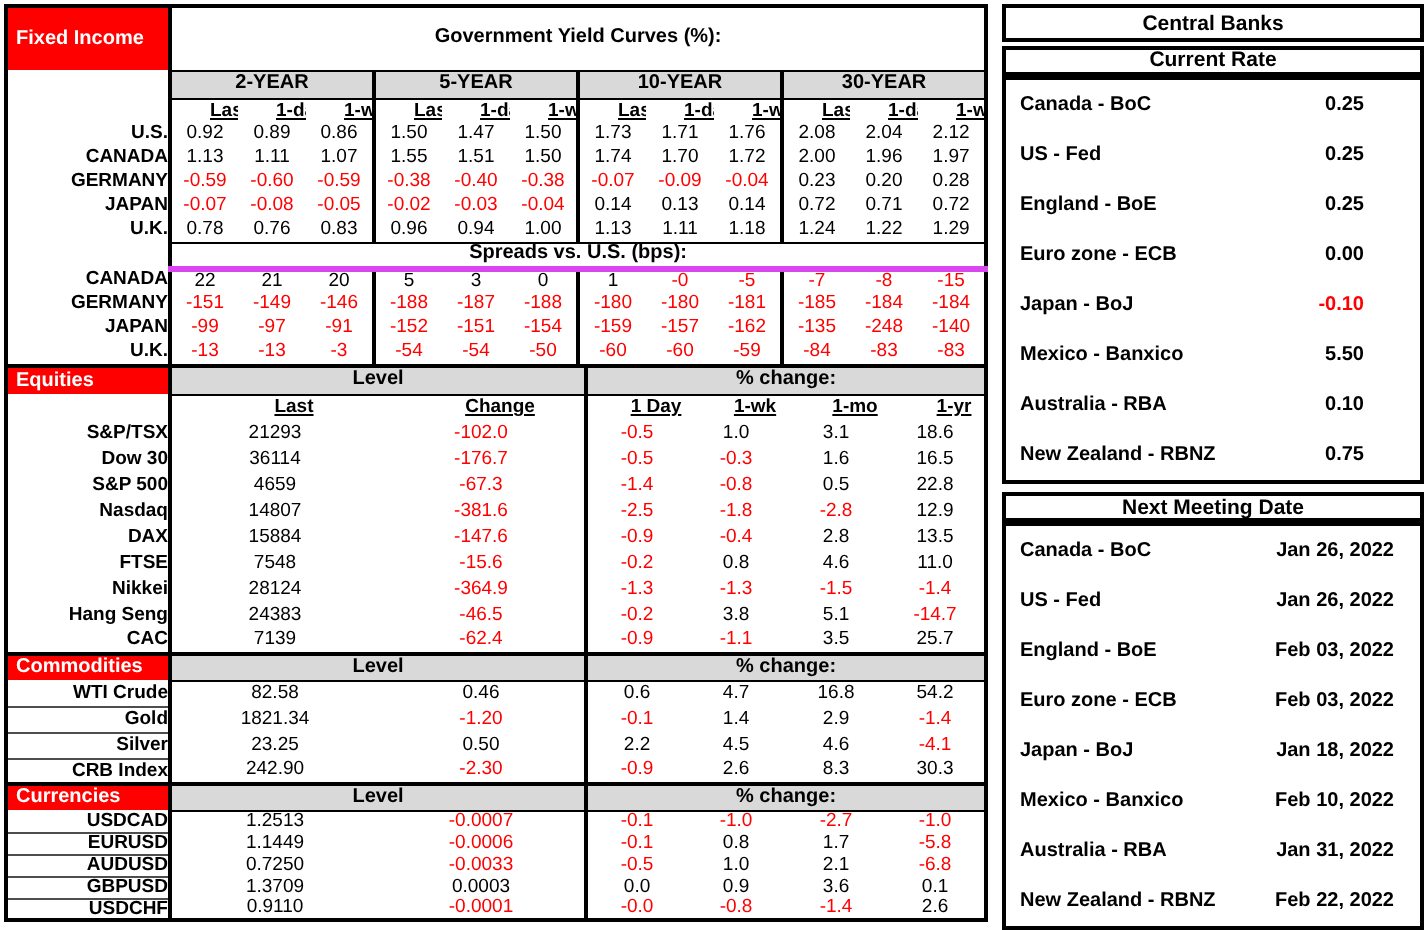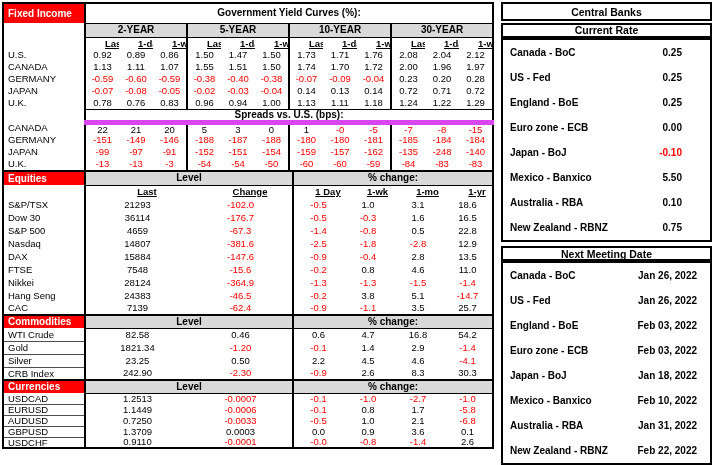--- a/index.html
+++ b/index.html
@@ -5,32 +5,32 @@
   * { margin:0; padding:0; box-sizing:border-box; }
   html,body { width:712px; height:465px; }
   body { font-family:"Liberation Sans", sans-serif; background:#fff; color:#000; }
   .root { display:flex; width:712px; height:465px; background:#fff; padding:2px 0 0 2px; }
   .lcol { width:492px; flex:none; }
   table { border-collapse:collapse; table-layout:fixed; width:490px; }
   table.ta { border:2px solid #000; border-bottom:none; }
   table.tb { border:2px solid #000; border-top:none; }
   td { padding:0; white-space:nowrap; overflow:hidden; text-align:center; vertical-align:middle;
       font-size:9.5px; line-height:1; color:#000; }
-  tr.h15 td{height:20px} tr.h14 td{height:14px} tr.h13 td{height:13px}
+  tr.h15 td{height:32px} tr.h14 td{height:14px} tr.h13 td{height:13px}
   tr.h12 td{height:12px} tr.h11 td{height:11px}
   .red { background:#FF0000; color:#fff; font-weight:bold; text-align:left; padding-left:4px; font-size:10px; }
   .gray { background:#D9D9D9; font-weight:bold; font-size:10px; border:1px solid #000; }
   .title { font-weight:bold; font-size:10px; }
   .gl { border-left:2px solid #000; }
   .pl { border-left:2px solid #000; }
-  .lbl { font-weight:normal; text-align:left; padding-left:4px; }
+  .lbl { font-weight:bold; text-align:right; padding-left:4px; }
   .colh { font-weight:bold; text-decoration:underline;padding-left:19px; }
   .neg { color:#FF0000; }
   .secrow td { border-top:2px solid #000; }
-  .sprd { border-top:1px solid #000; border-bottom:5px solid #d946ef; }
+  .sprd { border-top:1px solid #000; border-bottom:3px solid #d946ef; }
   .ulc { border-bottom:1px solid #4d4d4d; }
   
   .rcol { margin-left:7px; width:211px; flex:none; display:flex; flex-direction:column; }
   .rbox { border:2px solid #000; background:#fff; }
   .rhead { height:24px; display:flex; align-items:center; justify-content:center;
            font-weight:bold; font-size:10.5px; }
   .rgap { height:2px; } .rgap2 { height:6px; }
   .rlist { flex:none; }
   .rrow { display:flex; align-items:center; justify-content:space-between;
           font-weight:bold; font-size:10px; padding:0 28px 0 7px; height:25px; }

